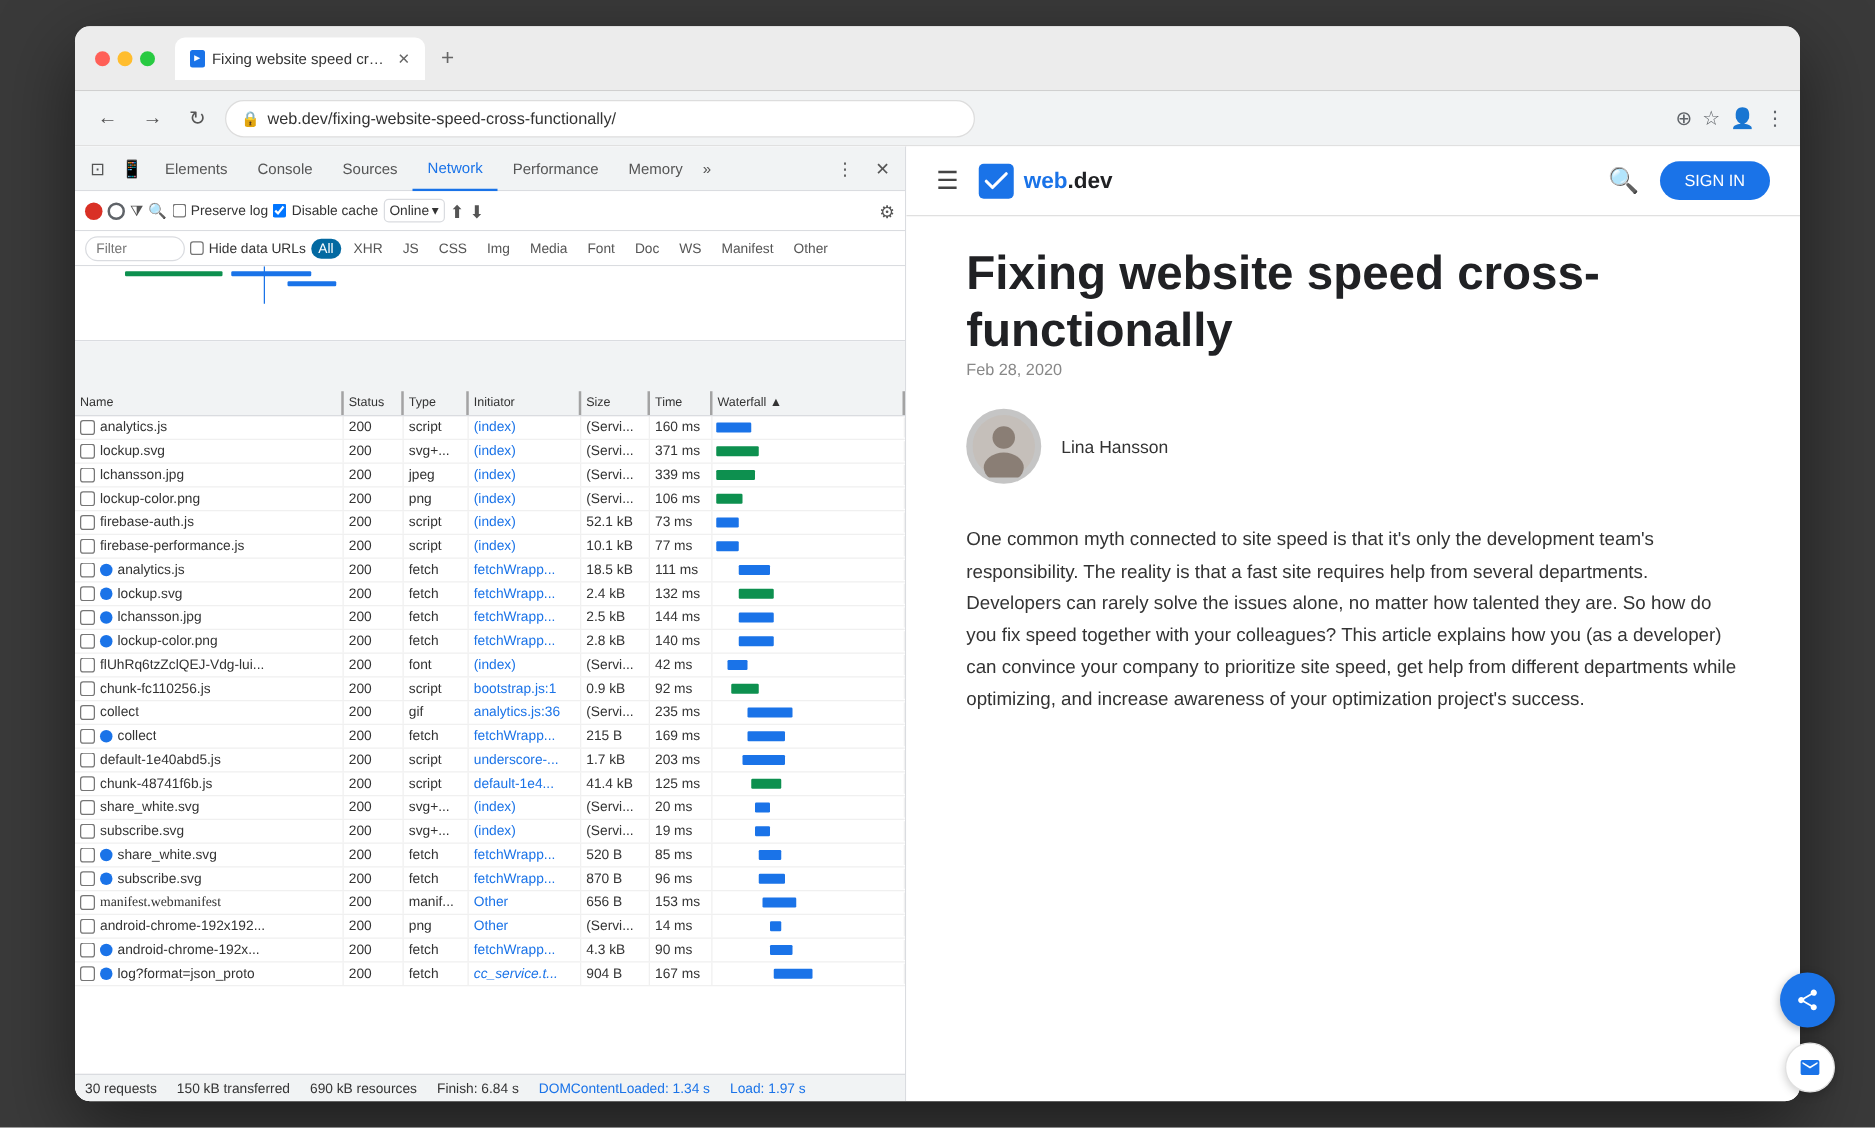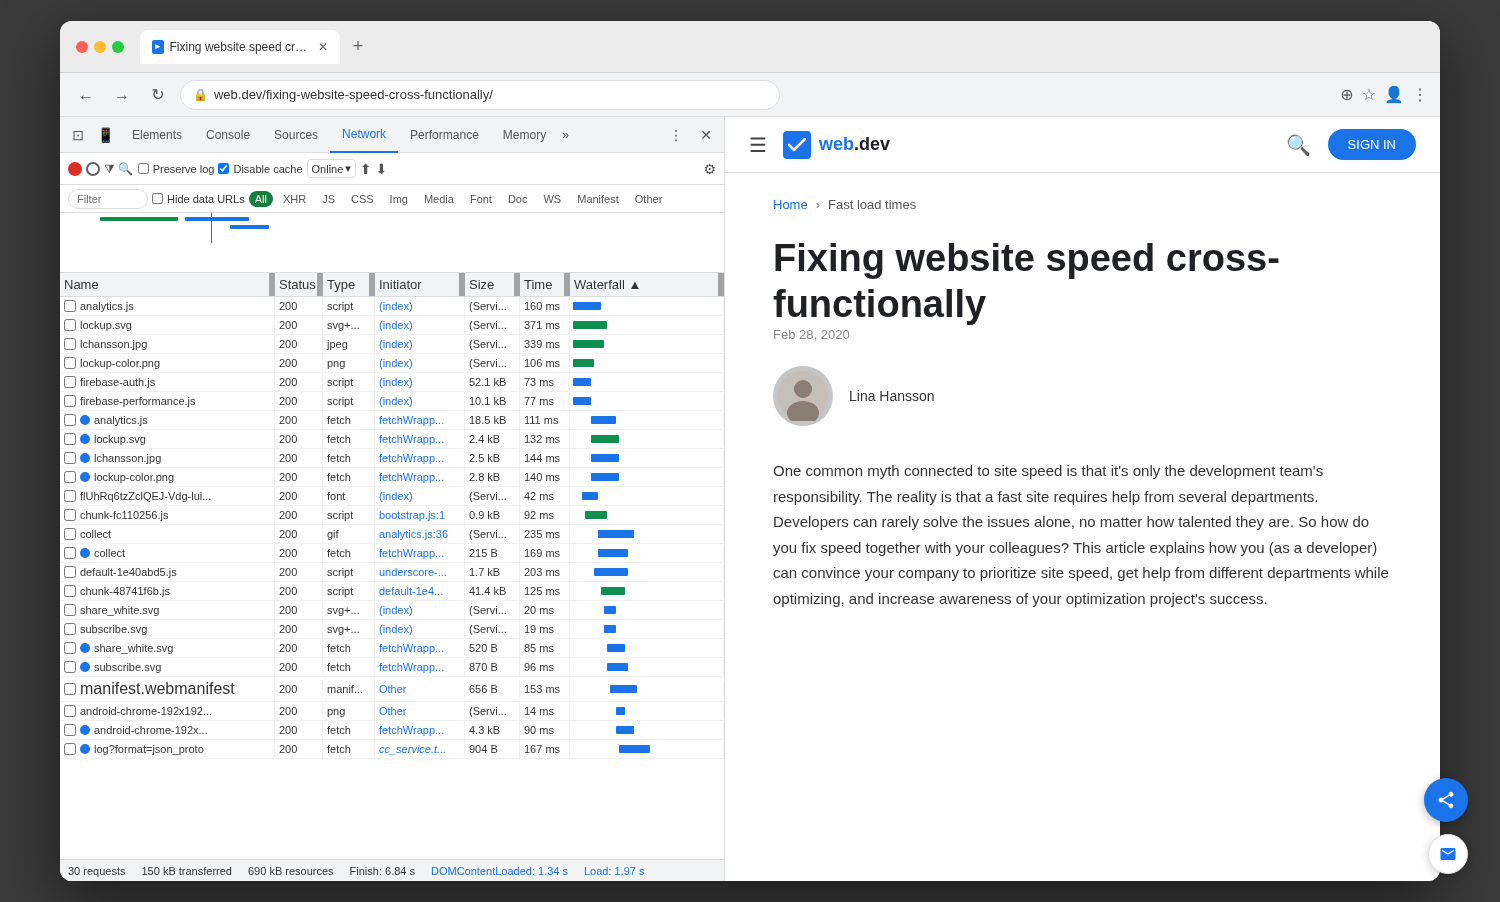--- a/index.html
+++ b/index.html
@@ -280,21 +280,21 @@
     }
     .filter-type-btn {
       padding: 2px 6px;
       font-size: 11px;
       color: #555;
       border-radius: 10px;
       cursor: pointer;
       white-space: nowrap;
     }
     .filter-type-btn.active {
-      background: #15803d;
+      background: #0369a1;
       color: #fff;
     }
     
     .timeline-area {
       height: 60px;
       border-bottom: 1px solid #dadce0;
       background: #fff;
       position: relative;
       overflow: hidden;
     }
@@ -323,25 +323,26 @@
     .table-header {
       display: flex;
       background: #f1f3f4;
       border-bottom: 1px solid #dadce0;
       position: sticky;
       top: 0;
       z-index: 10;
     }
     .th {
       padding: 4px 4px;
-      font-size: 13px;
+      font-size: 10px;
       color: #333;
       font-weight: 500;
-      border-right: 6px solid #a3a3a3;
+      border-right: 2px solid #a3a3a3;
       white-space: nowrap;
+      margin-top: 40px;
     }
     .th-name { width: 215px; min-width: 215px; }
     .th-status { width: 48px; min-width: 48px; }
     .th-type { width: 52px; min-width: 52px; }
     .th-initiator { width: 90px; min-width: 90px; }
     .th-size { width: 55px; min-width: 55px; }
     .th-time { width: 50px; min-width: 50px; }
     .th-waterfall { flex: 1; }
     .table-row {
       display: flex;
@@ -974,21 +975,21 @@
     <div class="td td-size">870 B</div>
     <div class="td td-time">96 ms</div>
     <div class="td td-waterfall">
       <div class="waterfall-bar" style="left:24%;width:14%;background:#1a73e8;"></div>
     </div>
   </div>
             <div class="table-row">
     <div class="td td-name">
       <input type="checkbox" class="td-checkbox" style="">
 
-      <span style="font-size:16px;overflow:hidden;text-overflow:ellipsis;white-space:nowrap;">manifest.webmanifest</span>
+      <span style="font-size:11px;overflow:hidden;text-overflow:ellipsis;white-space:nowrap;font-family:Liberation Serif, serif;">manifest.webmanifest</span>
     </div>
     <div class="td td-status">200</div>
     <div class="td td-type">manif...</div>
     <div class="td td-initiator" style="color:#1a73e8;cursor:pointer;">Other</div>
     <div class="td td-size">656 B</div>
     <div class="td td-time">153 ms</div>
     <div class="td td-waterfall">
       <div class="waterfall-bar" style="left:26%;width:18%;background:#1a73e8;"></div>
     </div>
   </div>
@@ -1064,25 +1065,20 @@
             <span style="color:#1a73e8;">web</span><span style="color:#202124;">.dev</span>
           </span>
         </div>
         <div class="web-header-actions">
           <span class="web-search-icon">🔍</span>
           <div class="sign-in-btn">SIGN IN</div>
         </div>
       </div>
 
       <div class="web-content">
-        <div class="breadcrumb">
-          <span class="breadcrumb-link">Home</span>
-          <span class="breadcrumb-sep">›</span>
-          <span>Fast load times</span>
-        </div>
         <h1 class="article-title">Fixing website speed cross-functionally</h1>
         <p class="article-date">Feb 28, 2020</p>
 
         <div class="author-section">
           <div class="author-avatar">
 
             <svg width="50" height="50" viewBox="0 0 50 50">
               <circle cx="25" cy="25" r="25" fill="#c5bfba"></circle>
               <circle cx="25" cy="18" r="9" fill="#8a7e75"></circle>
               <ellipse cx="25" cy="42" rx="16" ry="12" fill="#8a7e75"></ellipse>

